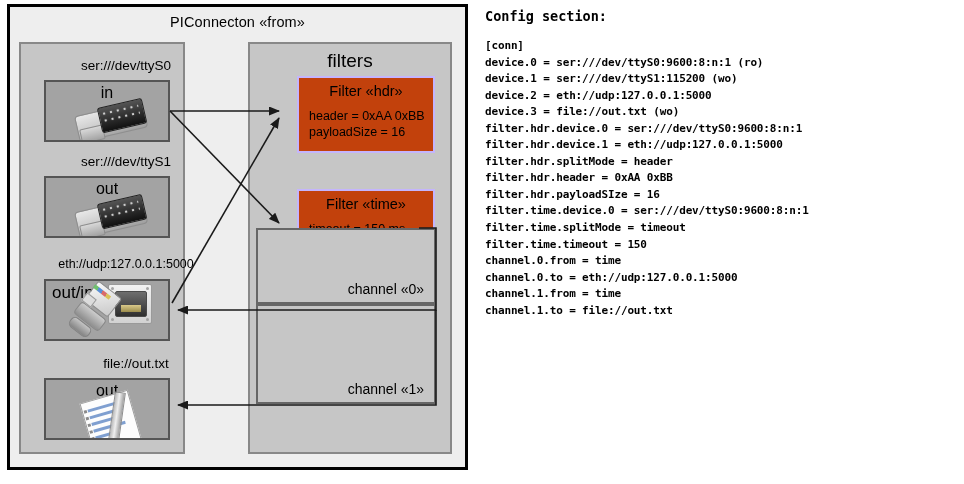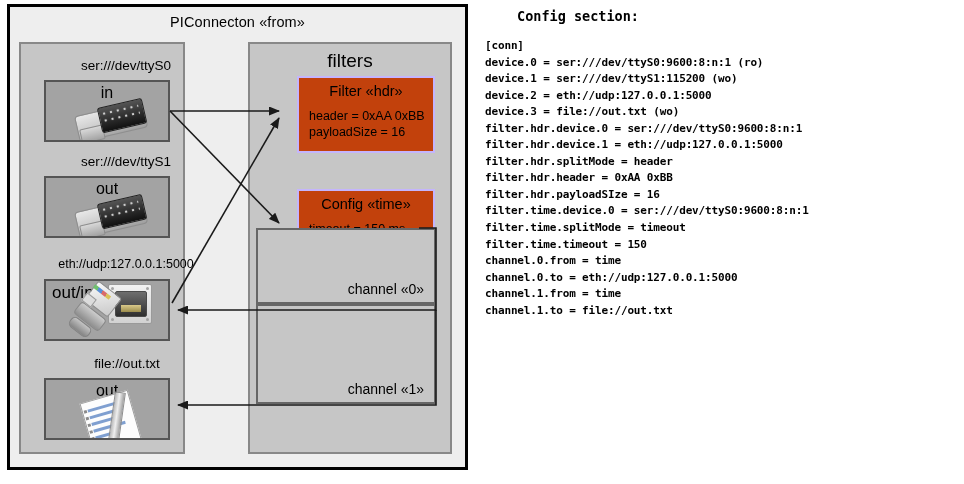--- a/index.html
+++ b/index.html
@@ -69,21 +69,20 @@
   #arrows{position:absolute;left:0;top:0;width:964px;height:484px;
           pointer-events:none;}
 
   
   .config{
     position:absolute;left:481px;top:0;width:483px;height:484px;
   }
   .config-heading{
     position:absolute;left:4px;top:8px;font-size:13.5px;font-weight:bold;
     font-family:"DejaVu Sans Mono","Liberation Mono",monospace;
-    margin-left:32px;
   }
   .config-body{
     position:absolute;left:4px;top:38px;
     font-family:"DejaVu Sans Mono","Liberation Mono",monospace;
     font-size:11px;line-height:16.55px;font-weight:bold;
     white-space:pre;letter-spacing:-0.15px;
   }
 
   
   .icon{position:absolute;}
@@ -223,21 +222,21 @@
     </div>
     <div class="icon rj45-plug" style="left:26px;top:6px;">
       <div class="cable2"></div>
         <div class="cable"></div>
       <div class="body"></div>
         <div class="wires"></div>
         <div class="clip"></div>
     </div>
   </div>
 
-  <div class="dev-label" style="left:10px;top:356px;width:186px;">file://out.txt</div>
+  <div class="dev-label" style="left:19px;top:356px;width:186px;">file://out.txt</div>
   <div class="dev-box" style="left:44px;top:378px;width:126px;height:62px;">
     <div class="dev-io">out</div>
     <div class="icon filedoc" style="left:40px;top:14px;">
       <div class="sheet"></div>
       <div class="line" style="top:8px;width:30px;"></div>
       <div class="line" style="top:15px;width:34px;"></div>
       <div class="line" style="top:22px;width:28px;"></div>
       <div class="line" style="top:29px;width:33px;"></div>
       <div class="line" style="top:36px;width:24px;"></div>
       <div class="tick" style="top:8px;"></div>
@@ -256,21 +255,21 @@
 
   <div class="filter-box" style="left:281px;top:76px;width:138px;height:77px;">
     <div class="filter-title">Filter «hdr»</div>
     <div class="filter-props">
       <div>header = 0xAA 0xBB</div>
       <div>payloadSize = 16</div>
     </div>
   </div>
 
   <div class="filter-box" style="left:281px;top:189px;width:138px;height:77px;">
-    <div class="filter-title">Config «time»</div>
+    <div class="filter-title">Filter «time»</div>
     <div class="filter-props">
       <div>timeout = 150 ms</div>
     </div>
   </div>
 
   <div class="chan" style="left:256px;top:228px;width:180px;height:76px;padding-left:24px;">
     <div class="chan-label">channel «0»</div>
   </div>
 
   <div class="chan" style="left:256px;top:304px;width:180px;height:100px;">

